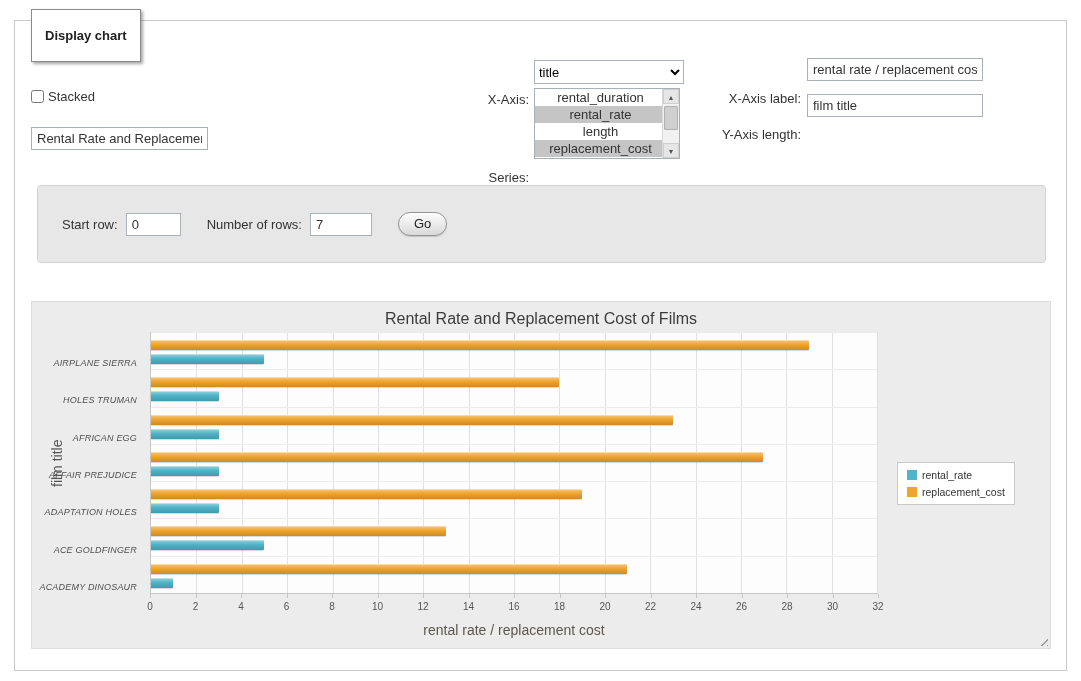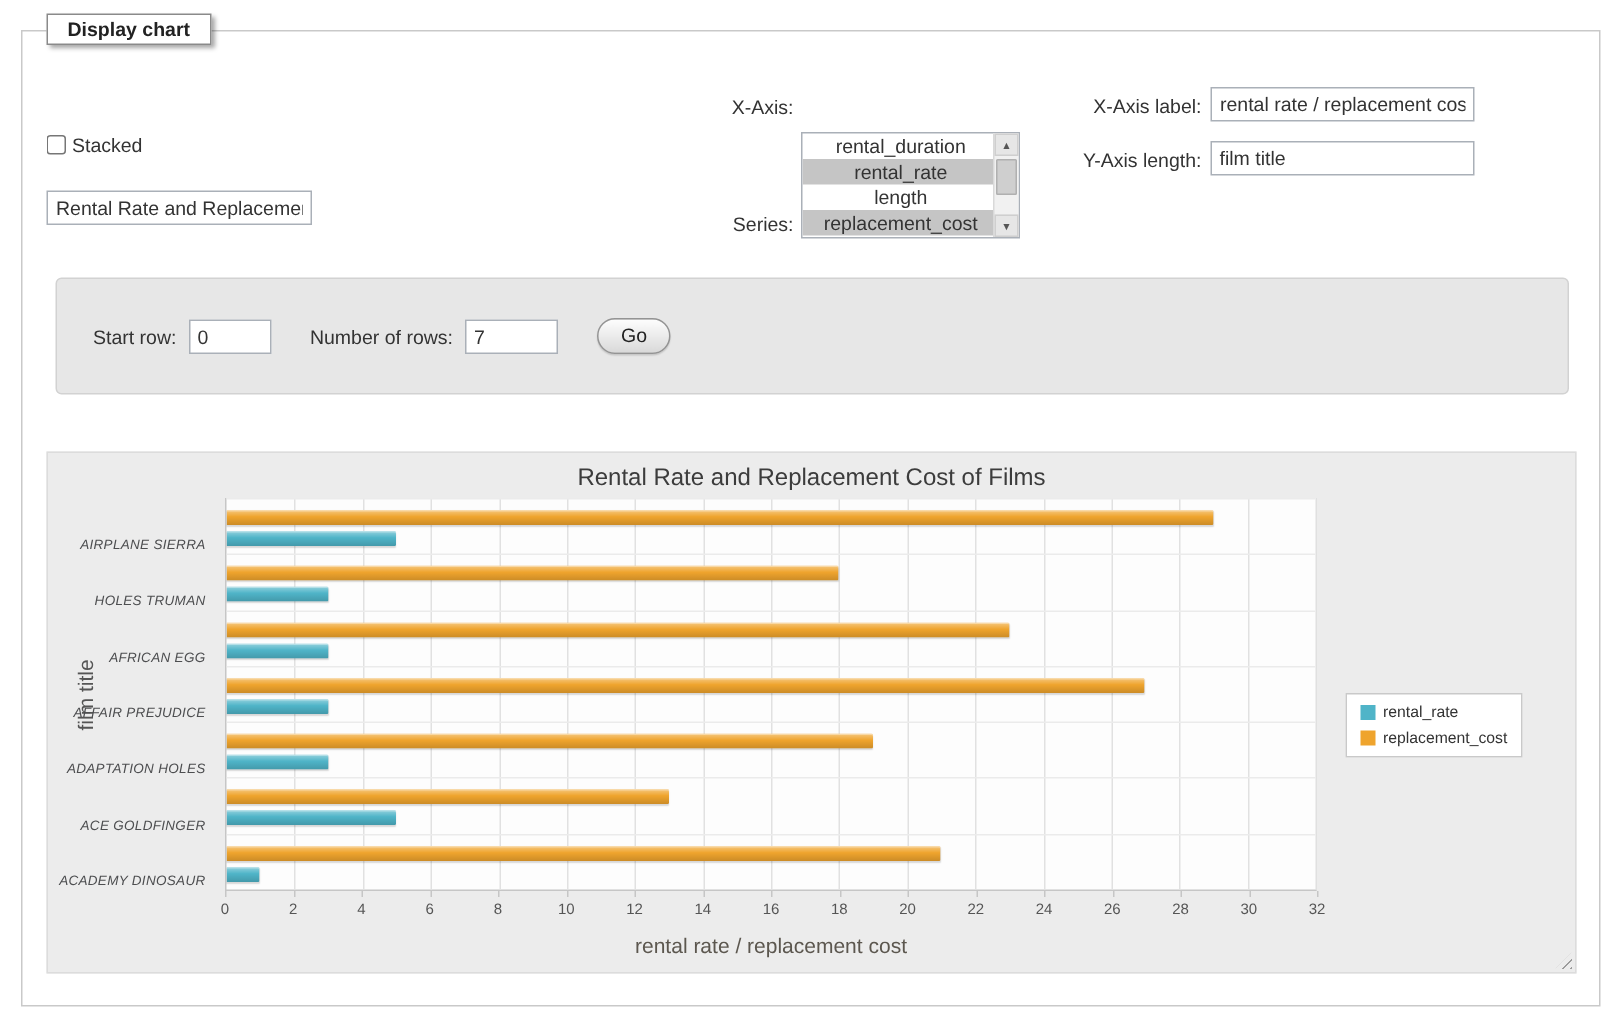--- a/index.html
+++ b/index.html
@@ -3,32 +3,32 @@
 <meta charset="utf-8">
 <style>
   * { box-sizing: border-box; margin: 0; padding: 0; }
   html, body { width: 1081px; height: 681px; background: #fff; overflow: hidden;
     font-family: "Liberation Sans", sans-serif; font-size: 13px; color: #333; }
   body { position: relative; }
 
   .fieldset { position: absolute; left: 14px; top: 20px; width: 1053px; height: 651px;
     border: 1px solid #c9c9c9; }
   .legend-box { position: absolute; left: 16px; top: -12px; background: #fff;
-    border: 1px solid #8a8a8a; padding: 2px 13px; font-weight: bold; font-size: 13px;
+    border: 1px solid #8a8a8a; padding: 18px 13px; font-weight: bold; font-size: 13px;
     color: #222; box-shadow: 2px 2px 3px rgba(0,0,0,.35); z-index: 5; }
 
   
   .radio-group { position: absolute; left: 16px; top: 36px; display: flex; gap: 13px; align-items: center; }
   .radio-item, .check-item { display: inline-flex; align-items: center; gap: 4px; cursor: default; }
   .check-item { position: absolute; left: 16px; top: 68px; }
   input[type=text] { border: 1px solid #aab0b8; padding: 2px 5px; font: 13px "Liberation Sans", sans-serif;
     color: #333; height: 23px; background: #fff; }
   .title-input { position: absolute; left: 16px; top: 106px; width: 177px; }
 
-  .lbl { position: absolute; text-align: right; color: #333; }
+  .lbl { position: absolute; text-align: right; color: #333; margin-top: 28px; }
   .lbl-xaxis   { left: 380px; width: 134px; top: 43px; }
   .lbl-series  { left: 380px; width: 134px; top: 121px; }
   .lbl-xlabel  { left: 650px; width: 136px; top: 42px; }
   .lbl-ylabel  { left: 650px; width: 136px; top: 78px; }
 
   .xaxis-select { position: absolute; left: 519px; top: 39px; width: 150px; height: 24px;
     font: 13px "Liberation Sans", sans-serif; background: #fff; border: 1px solid #aab0b8; }
   .x-label-input { position: absolute; left: 792px; top: 37px; width: 176px; }
   .y-label-input { position: absolute; left: 792px; top: 73px; width: 176px; }
 
@@ -95,20 +95,23 @@
 
 
   <label class="check-item">
     <input type="checkbox" style="">
     <span>Stacked</span>
   </label>
 
   <input type="text" class="title-input" value="Rental Rate and Replacement Cost of Films" style="">
 
   <span class="lbl lbl-xaxis">X-Axis:</span>
+  <select class="xaxis-select">
+    <option selected="">title</option>
+  </select>
 
   <span class="lbl lbl-series">Series:</span>
   <div class="listbox">
     <div class="listbox-items">
       <div class="list-option">rental_duration</div>
       <div class="list-option selected">rental_rate</div>
       <div class="list-option">length</div>
       <div class="list-option selected">replacement_cost</div>
     </div>
     <div class="listbox-scrollbar">

